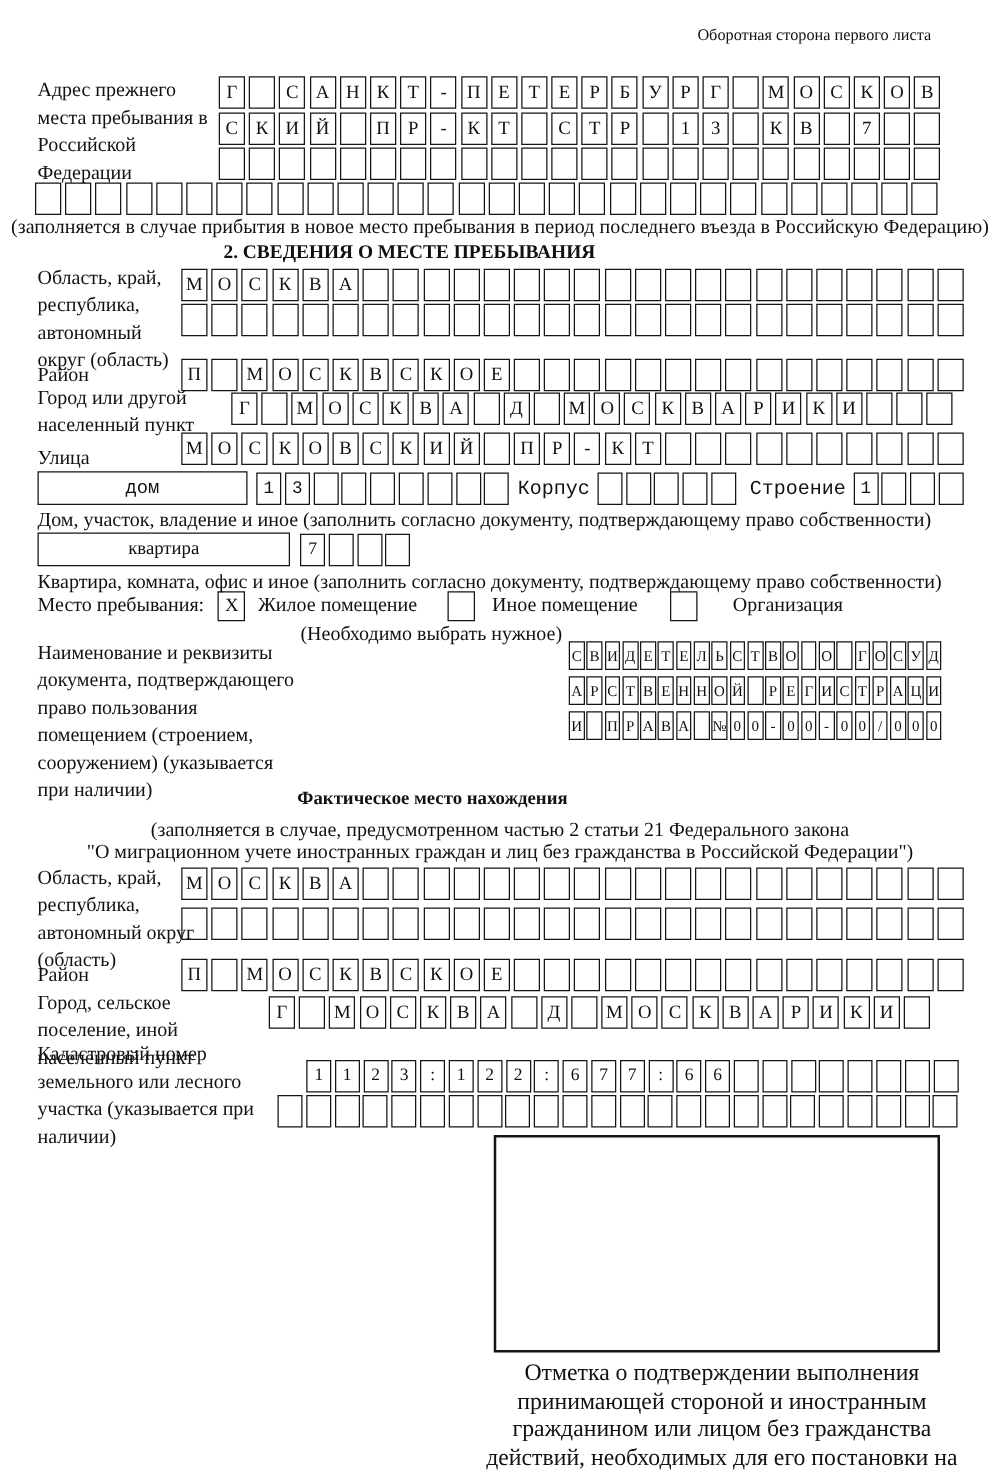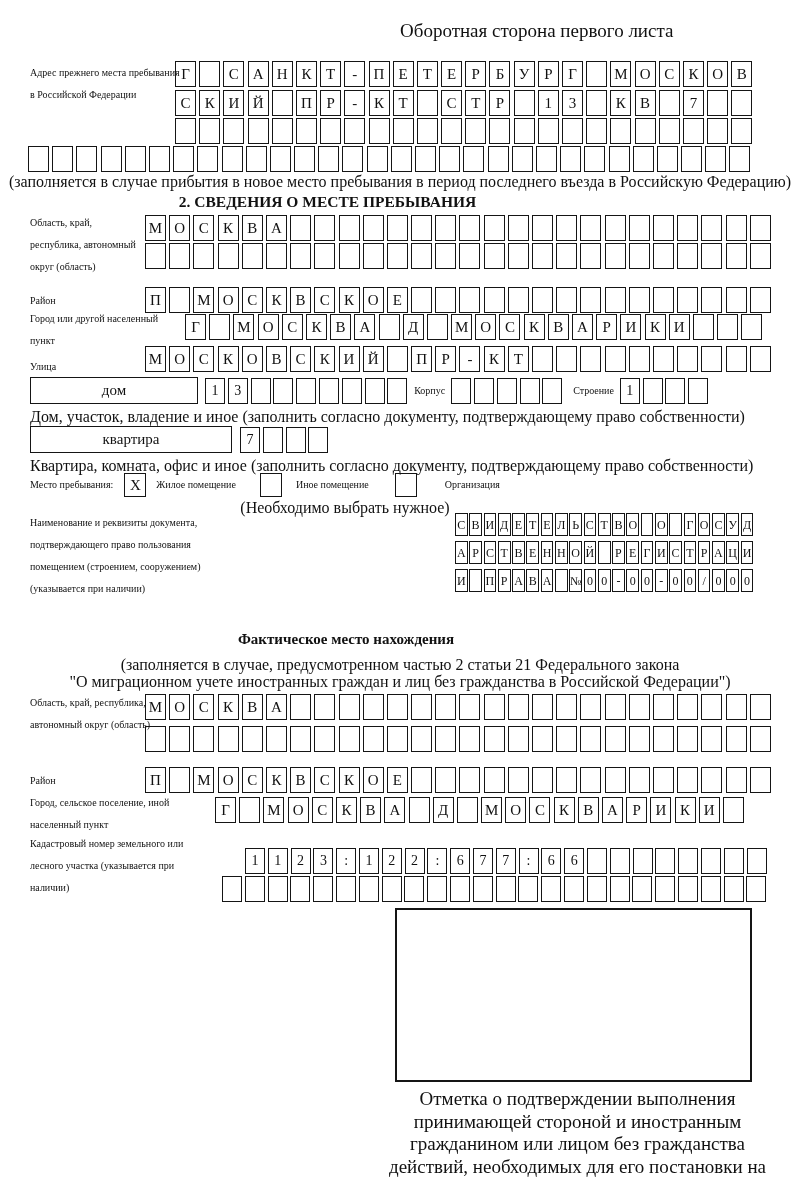--- a/index.html
+++ b/index.html
@@ -9,33 +9,33 @@
   .boxrow{display:flex;}
   .cell{flex:none;width:21px;height:26px;margin-right:3.2px;border:1.7px solid #151515;
         box-sizing:border-box;display:flex;align-items:center;justify-content:center;
         font-size:15px;line-height:1;}
   .md .cell{width:20px;margin-right:2.8px;font-size:14px;}
   .sm .cell{width:12.7px;height:23px;margin-right:1.6px;font-size:12px;}
   .fieldbox{flex:none;height:27px;border:1.7px solid #151515;box-sizing:border-box;
         display:flex;align-items:center;justify-content:center;font-size:15px;}
   .chk{flex:none;width:22px;height:24px;border:1.7px solid #151515;box-sizing:border-box;
         display:flex;align-items:center;justify-content:center;font-size:15px;}
-  .lbl{font-size:10px;line-height:22px;}
+  .lbl{font-size:16px;line-height:22px;}
   .cap{font-size:16px;line-height:17px;}
   .hd{font-weight:bold;font-size:15.5px;}
   .flexrow{display:flex;align-items:center;}
   .ctr{text-align:center;}
   .stampbox{border:2px solid #151515;box-sizing:border-box;background:#fff;}
 </style>
 </head>
 <body>
 
 <div class="page">
 
-  <div class="abs" style="left:400px;top:20px;width:345px;font-size:19px;">Оборотная сторона первого листа</div>
+  <div class="abs" style="left:400px;top:20px;width:345px;text-align:right;font-size:13px;">Оборотная сторона первого листа</div>
 
   <div class="abs lbl" style="left:30px;top:62px;width:150px;">Адрес прежнего места пребывания в Российской Федерации</div>
   <div class="abs boxrow" style="left:175px;top:61px;">
       <span class="cell">Г</span>
       <span class="cell"></span>
       <span class="cell">С</span>
       <span class="cell">А</span>
       <span class="cell">Н</span>
       <span class="cell">К</span>
       <span class="cell">Т</span>
@@ -284,21 +284,21 @@
       <span class="cell"></span>
       <span class="cell"></span>
       <span class="cell"></span>
       <span class="cell"></span>
       <span class="cell"></span>
       <span class="cell"></span>
       <span class="cell"></span>
       <span class="cell"></span>
     </div>
 
-  <div class="abs flexrow md" style="left:30px;top:377px;">
+  <div class="abs flexrow md" style="left:30px;top:377px;font-family:Liberation Mono, monospace;">
     <span class="fieldbox" style="width:168px;margin-right:7px;">дом</span>
     <span class="boxrow">
         <span class="cell">1</span>
         <span class="cell">3</span>
         <span class="cell"></span>
         <span class="cell"></span>
         <span class="cell"></span>
         <span class="cell"></span>
         <span class="cell"></span>
         <span class="cell"></span>

